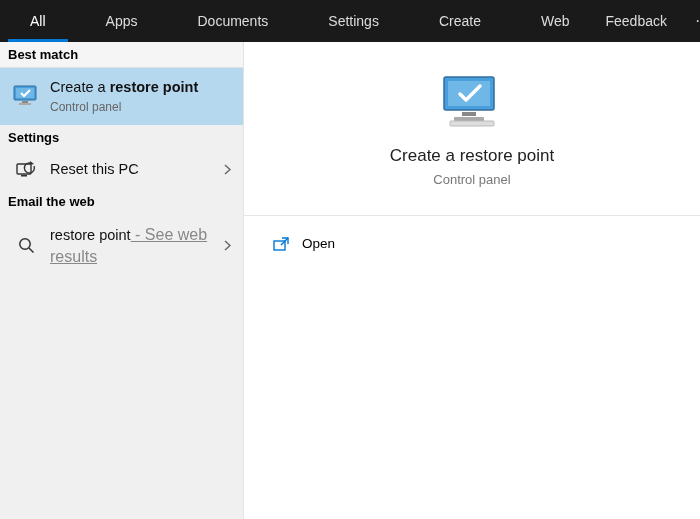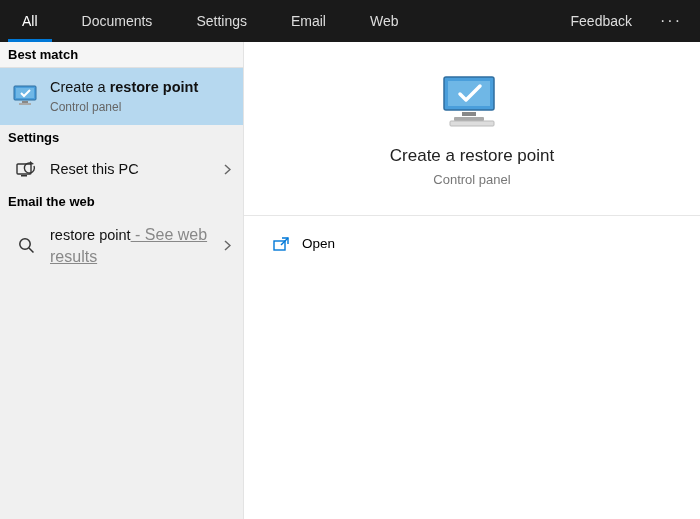--- a/index.html
+++ b/index.html
@@ -1,21 +1,21 @@
 <!DOCTYPE html>
 <html><head>
 <meta charset="utf-8">
 <style>
   * { box-sizing: border-box; margin: 0; padding: 0; }
   body { font-family: "Segoe UI", Arial, sans-serif; font-size: 13px; color: #000; background: #fff; width: 700px; height: 519px; overflow: hidden; }
 
   
   .topbar { background: #1a1a1a; color: #ccc; height: 42px; display: flex; align-items: stretch; justify-content: space-between; padding: 0 6px 0 0; }
   .tabs { display: flex; align-items: stretch; }
-  .tab { display: flex; align-items: center; padding: 0 22px; cursor: pointer; font-size: 14px; color: #ddd; position: relative; }
+  .tab { display: flex; align-items: center; padding: 0 30px; cursor: pointer; font-size: 14px; color: #ddd; position: relative; }
   .tab.active { color: #fff; }
   .tab.active::after { content: ""; position: absolute; left: 8px; right: 8px; bottom: 0; height: 3px; background: #0078d7; }
   .chev-down { display: inline-block; margin-left: 6px; }
   .chev-down svg { vertical-align: middle; }
   .top-right { display: flex; align-items: center; gap: 14px; padding-right: 4px; }
   .feedback { font-size: 14px; color: #ddd; cursor: pointer; padding: 0 6px; }
   .more-dots { color: #ddd; font-size: 16px; cursor: pointer; padding: 0 8px; letter-spacing: 2px; }
 
   
   .body { display: flex; height: calc(519px - 42px); }
@@ -48,27 +48,30 @@
 </style>
 </head>
 <body>
 
 <div class="topbar">
   <div class="tabs">
     <div class="tab active">
         <span>All</span>
       </div>
     <div class="tab">
+        <span>Apps</span>
+      </div>
+    <div class="tab">
         <span>Documents</span>
       </div>
     <div class="tab">
         <span>Settings</span>
       </div>
     <div class="tab">
-        <span>Email</span>
+        <span>Create</span>
       </div>
     <div class="tab">
         <span>Web</span>
       </div>
   </div>
   <div class="top-right">
     <div class="feedback">Feedback</div>
     <div class="more-dots">···</div>
   </div>
 </div>

